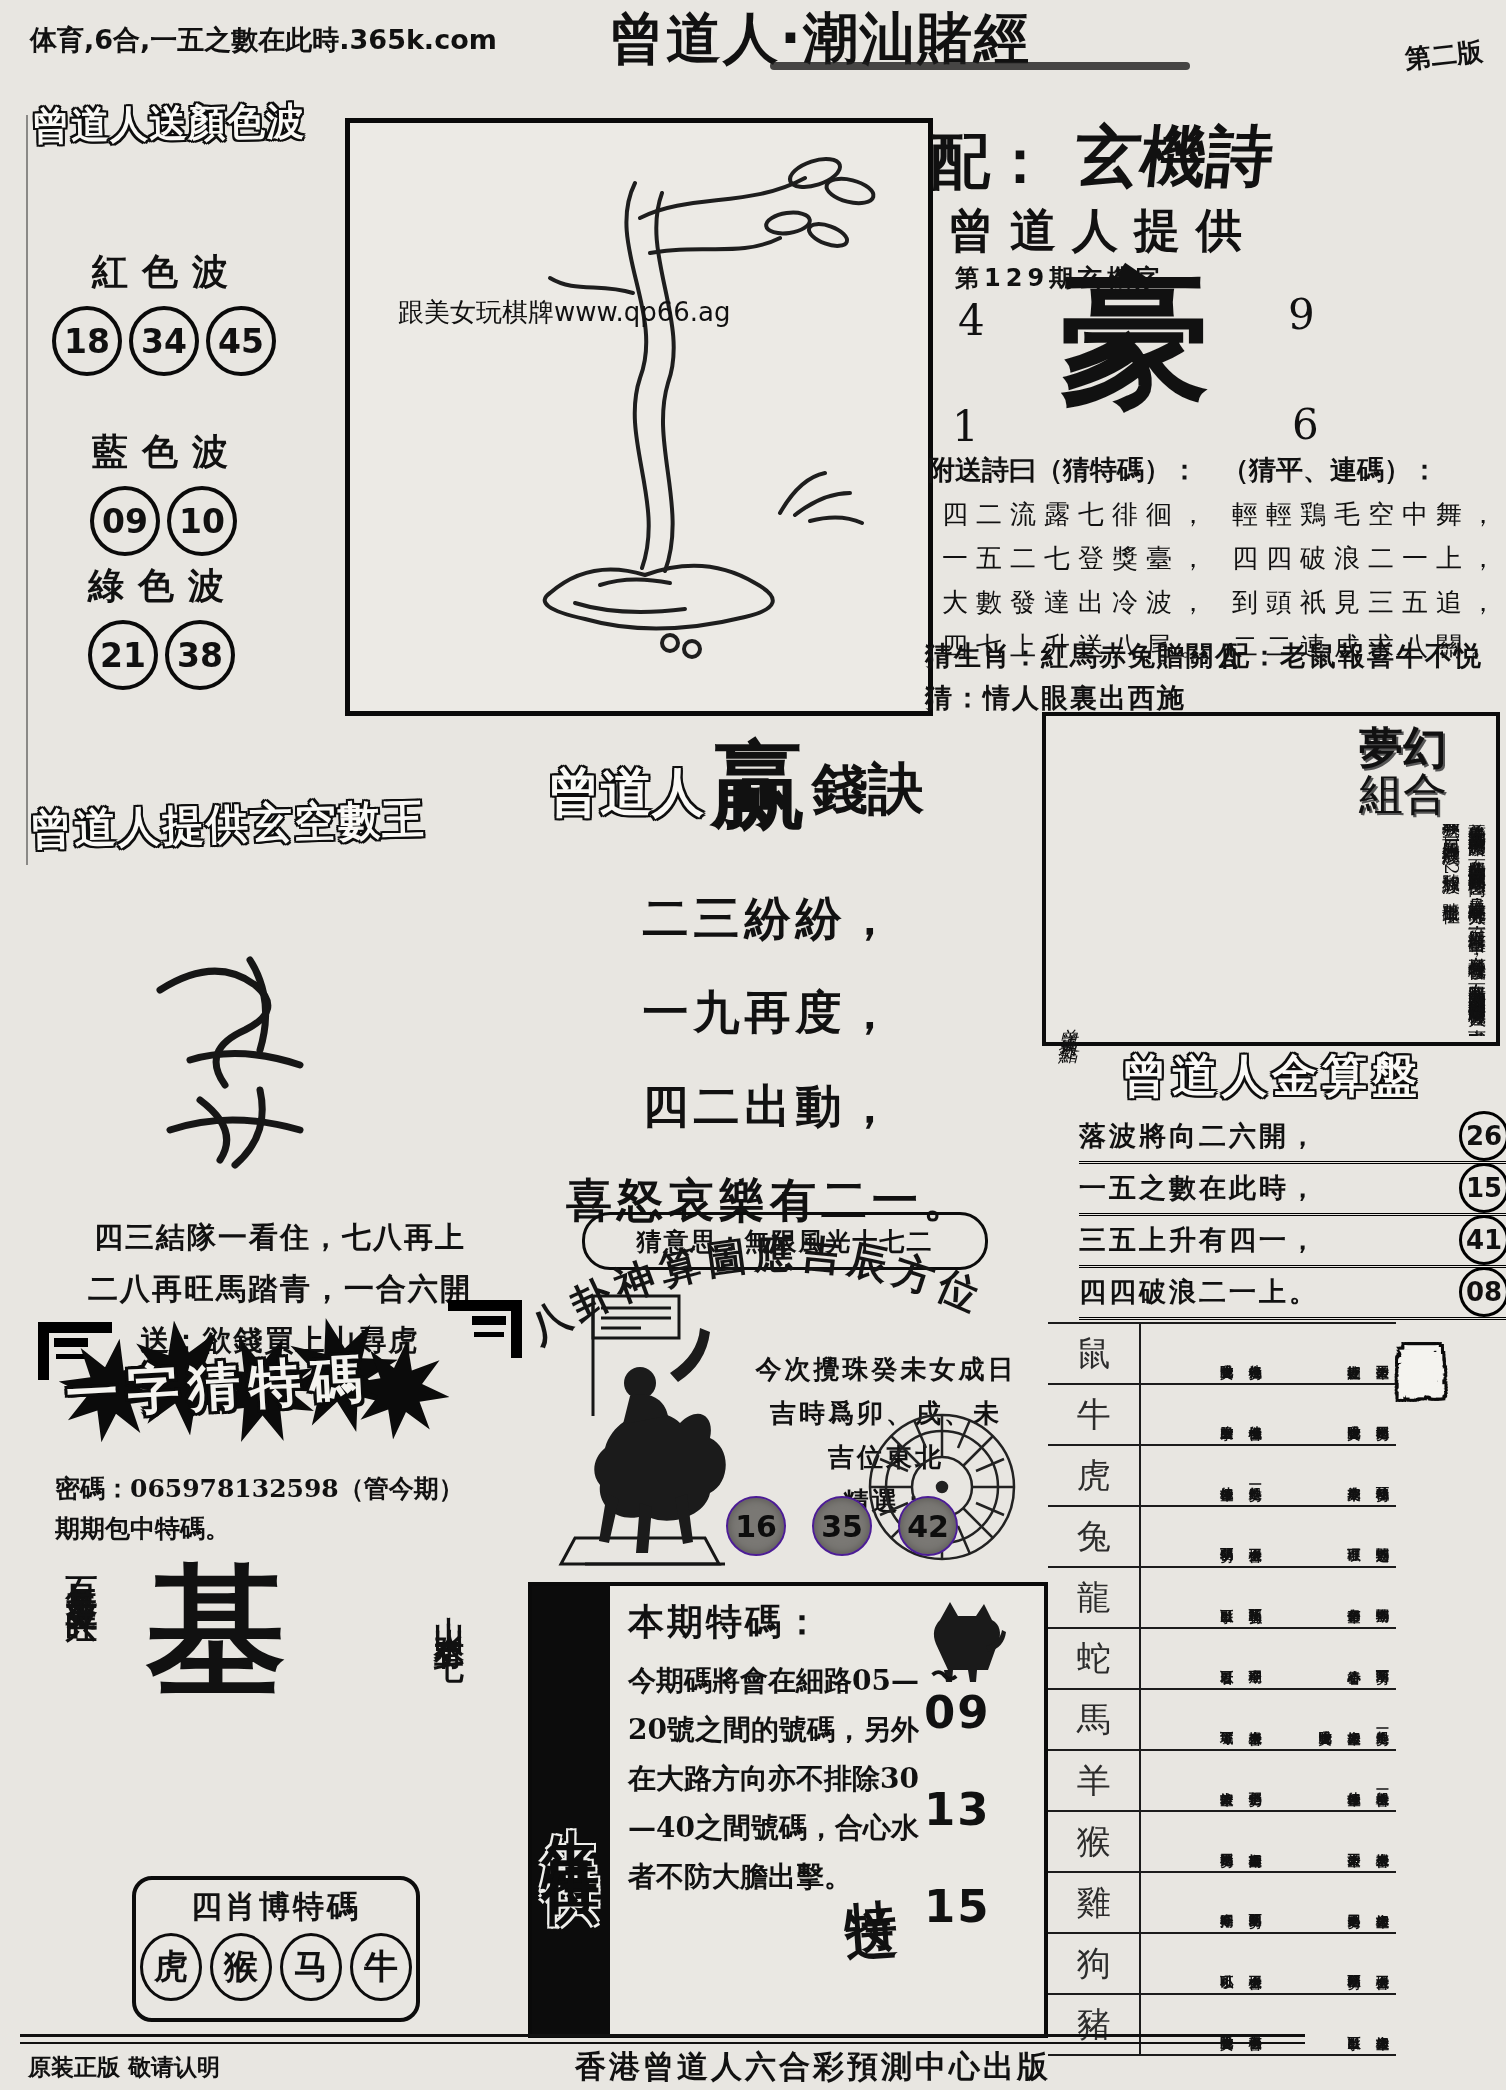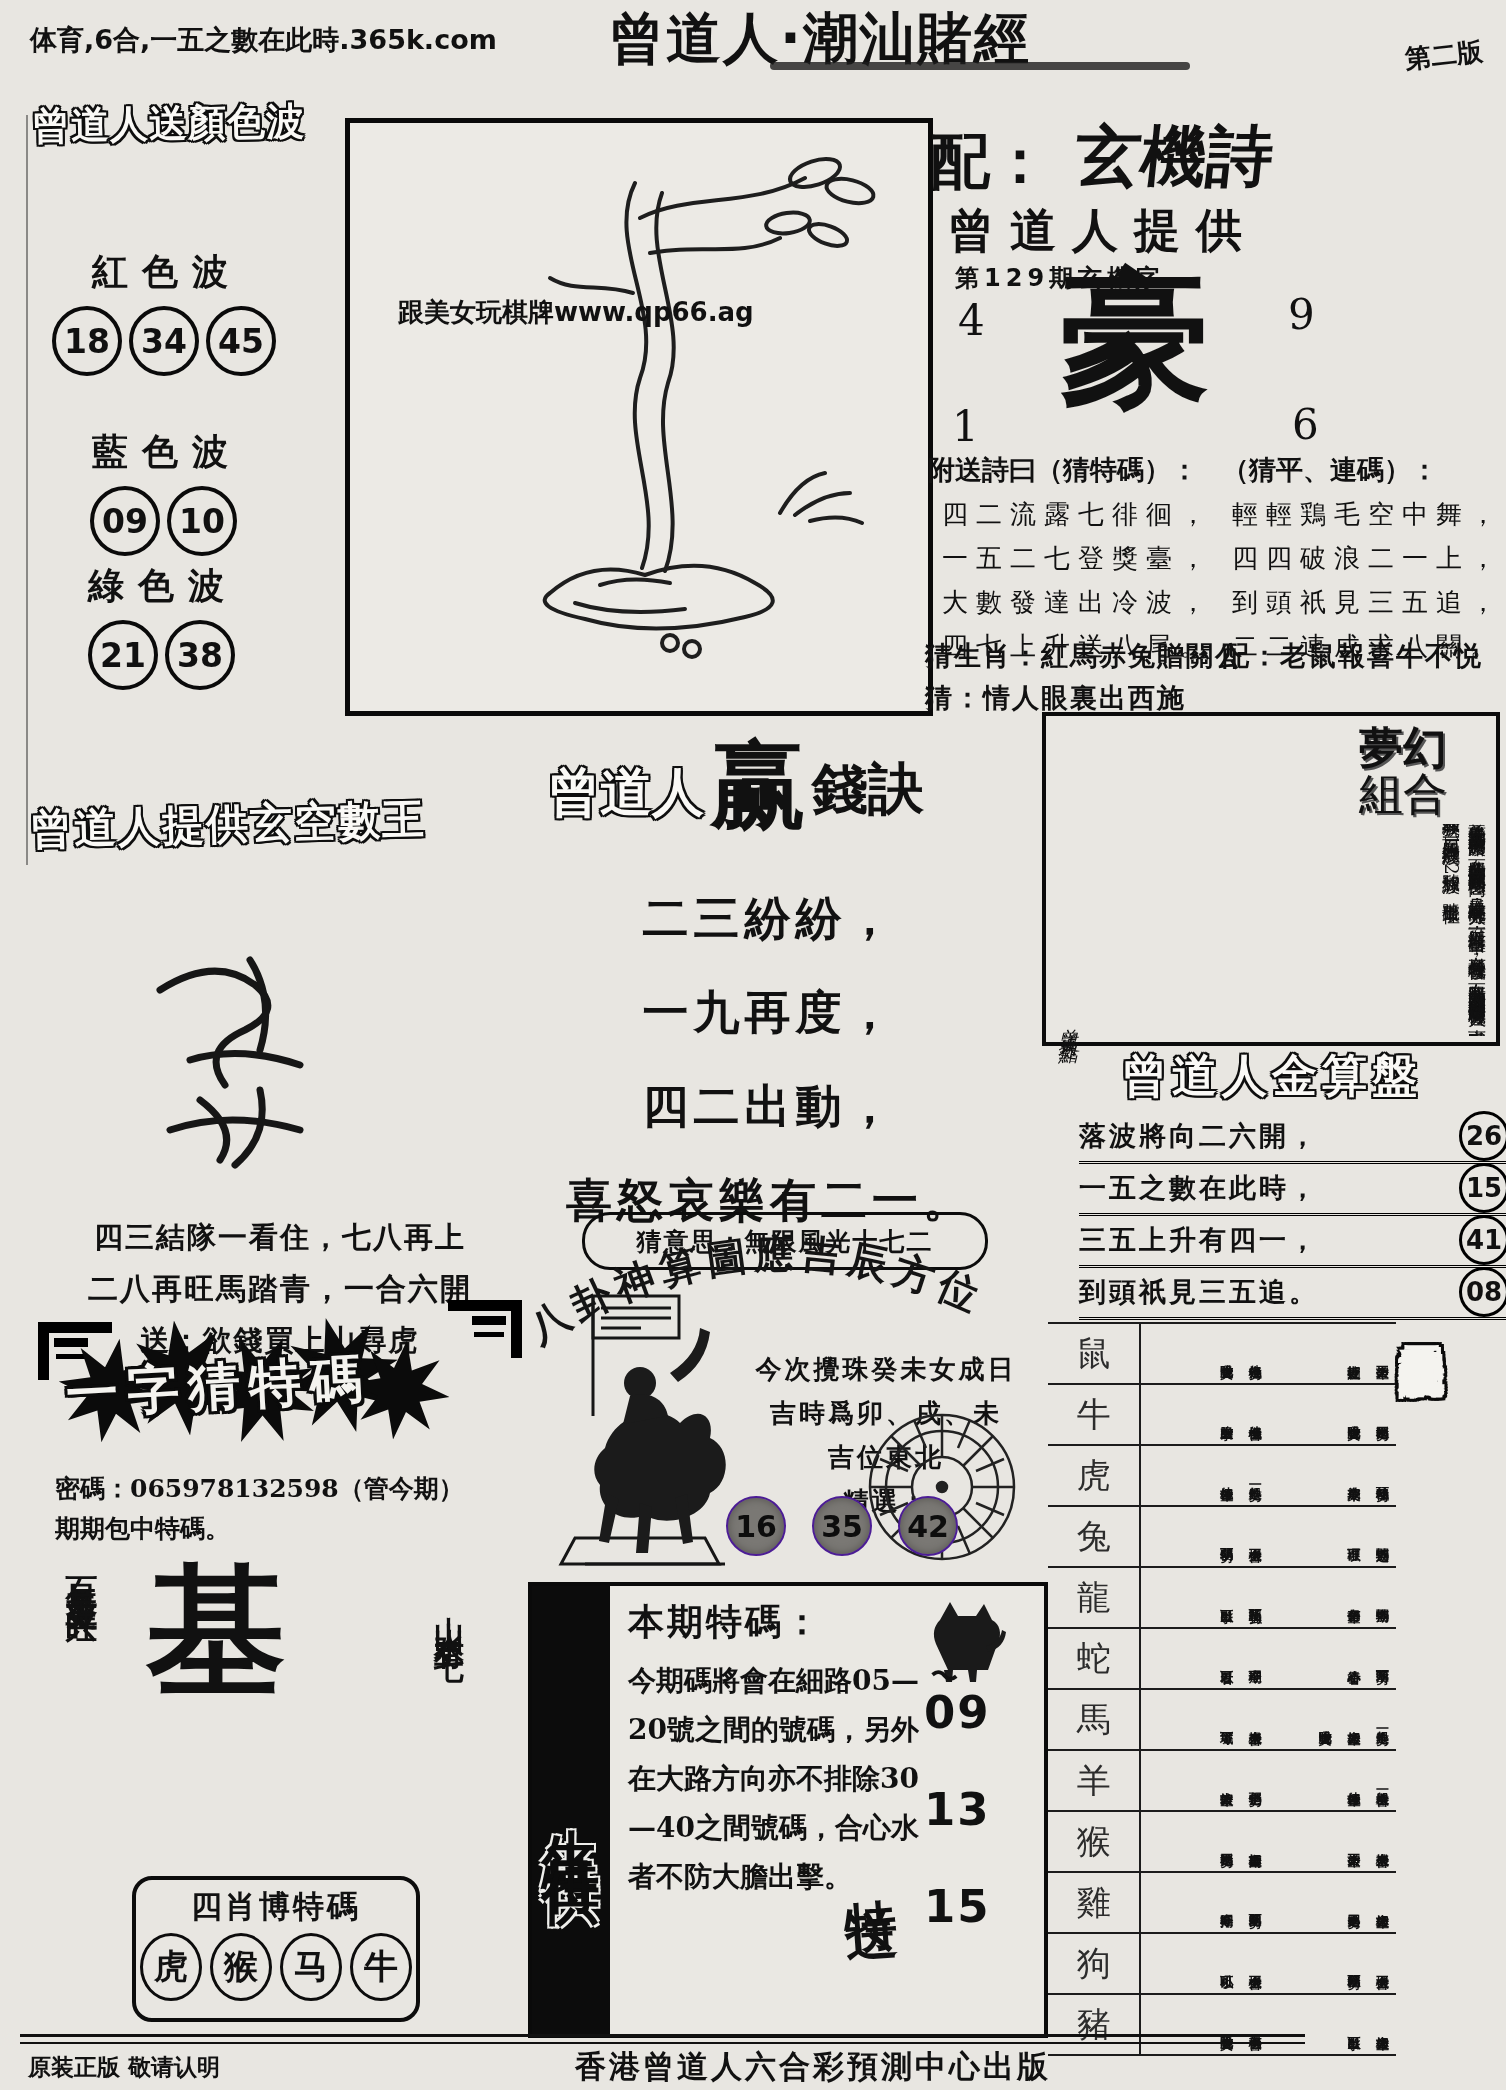--- a/index.html
+++ b/index.html
@@ -95,21 +95,21 @@
         <ellipse cx="500" cy="68" rx="24" ry="11" transform="rotate(14 500 68)"></ellipse>
         <ellipse cx="438" cy="100" rx="22" ry="10" transform="rotate(-8 438 100)"></ellipse>
         <ellipse cx="478" cy="112" rx="20" ry="9" transform="rotate(20 478 112)"></ellipse>
         <path d="M430 390 q20 -35 45 -40 M445 392 q28 -22 55 -22 M460 398 q30 -8 52 2"></path>
         <path d="M200 470 q40 -35 95 -18 q60 -22 110 8 q40 22 -10 34 q-90 22 -160 2 q-55 -12 -35 -26 z"></path>
         <path d="M225 480 q45 14 110 6 M250 462 q30 -10 70 -2"></path>
         <circle cx="320" cy="520" r="8"></circle>
         <circle cx="342" cy="526" r="8"></circle>
       </g>
     </svg>
-    <div class="abs" style="left:48px;top:172px;font-size:26px;font-weight:700;">跟美女玩棋牌www.qp66.ag</div>
+    <div class="abs" style="left:48px;top:172px;font-size:26px;font-weight:400;">跟美女玩棋牌www.qp66.ag</div>
   </div>
 
   <div class="abs" style="left:930px;top:122px;font-size:60px;font-weight:900;">配：</div>
   <div class="abs serif" style="left:1075px;top:112px;font-size:66px;font-weight:900;transform:skewX(-6deg);">玄機詩</div>
   <div class="abs" style="left:948px;top:200px;font-size:46px;font-weight:900;letter-spacing:16px;">曾道人提供</div>
   <div class="abs" style="left:955px;top:262px;font-size:24px;font-weight:800;letter-spacing:5px;">第129期玄機字</div>
 
   <div class="abs serif" style="left:958px;top:296px;font-size:42px;">4</div>
   <div class="abs serif" style="left:1288px;top:290px;font-size:42px;">9</div>
   <div class="abs serif" style="left:1060px;top:262px;font-size:150px;font-weight:900;line-height:1;">豪</div>
@@ -195,21 +195,21 @@
         <span class="ga-text">一五之數在此時，</span>
         <span class="ga-num">15</span>
       </div>
 
       <div class="ga-row">
         <span class="ga-text">三五上升有四一，</span>
         <span class="ga-num">41</span>
       </div>
 
       <div class="ga-row">
-        <span class="ga-text">到頭祇見三五追。</span>
+        <span class="ga-text">四四破浪二一上。</span>
         <span class="ga-num">08</span>
       </div>
 
   </div>
 
   <div class="corner" style="left:38px;top:1322px;">
       <div class="step"></div>
     </div>
   <div class="corner" style="left:448px;top:1300px;transform:scaleX(-1);">
       <div class="step"></div>

